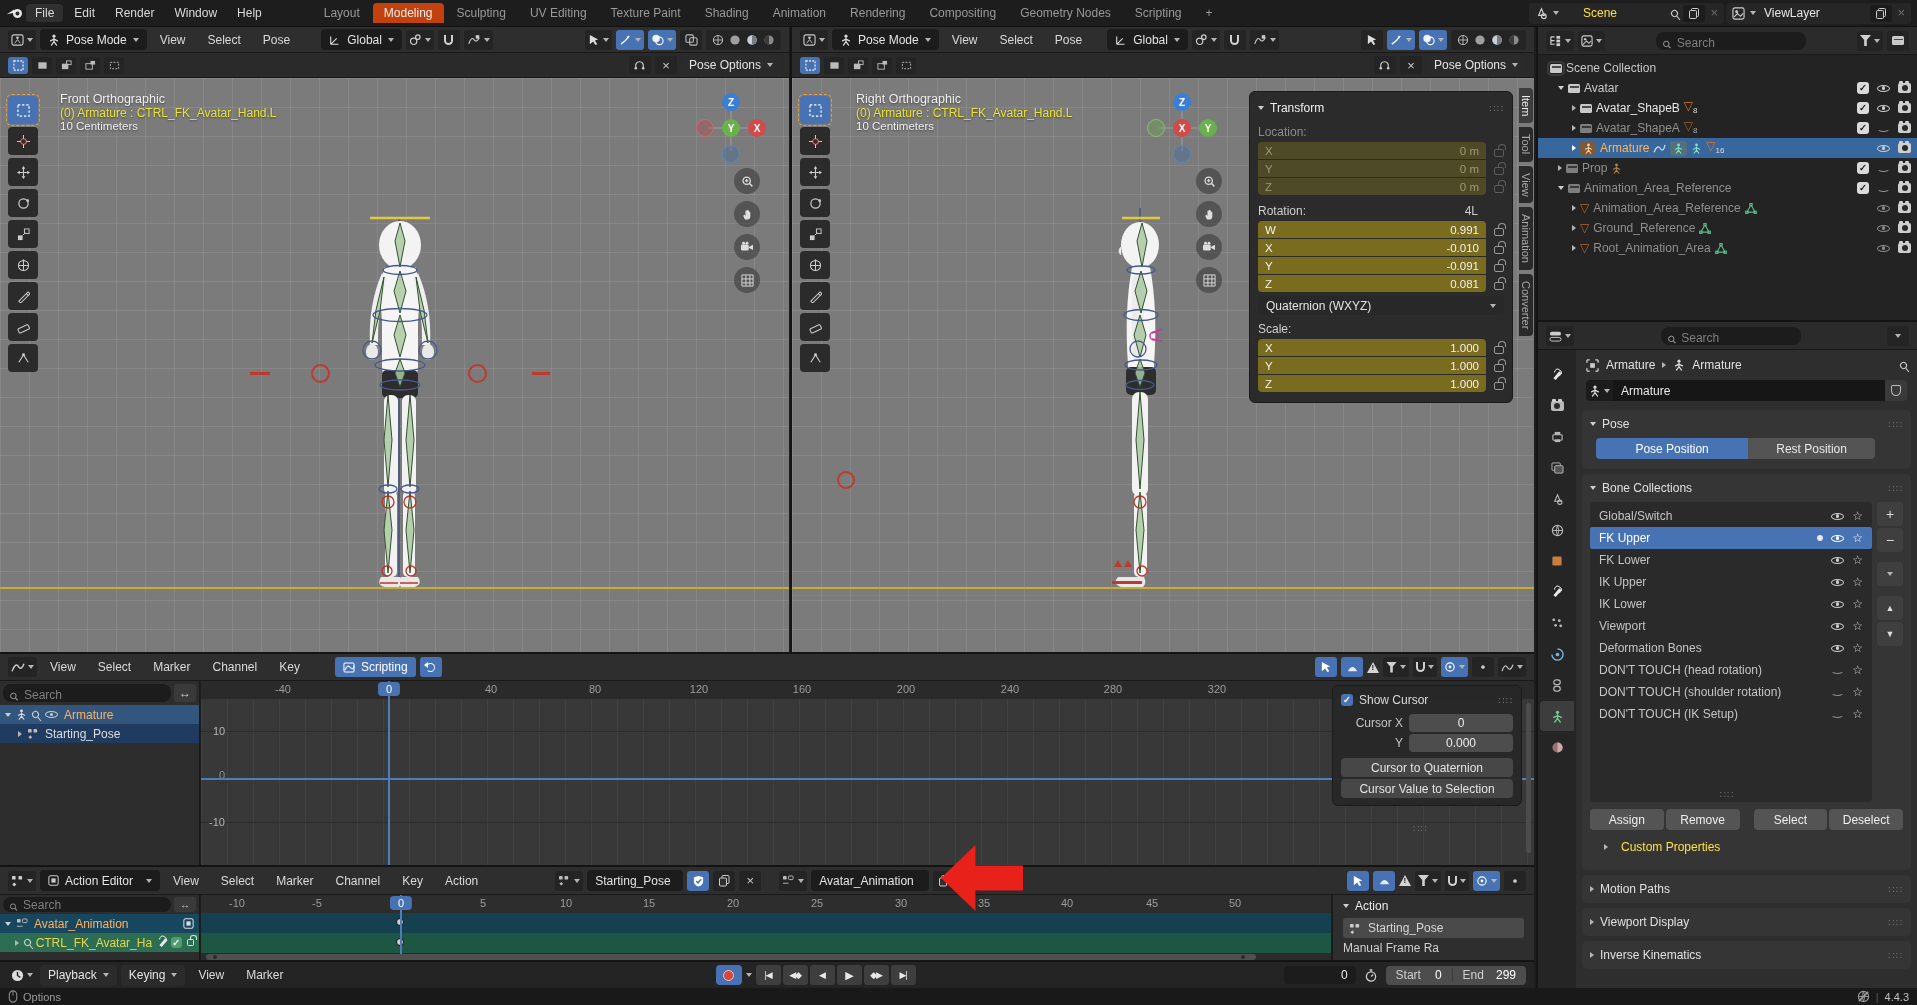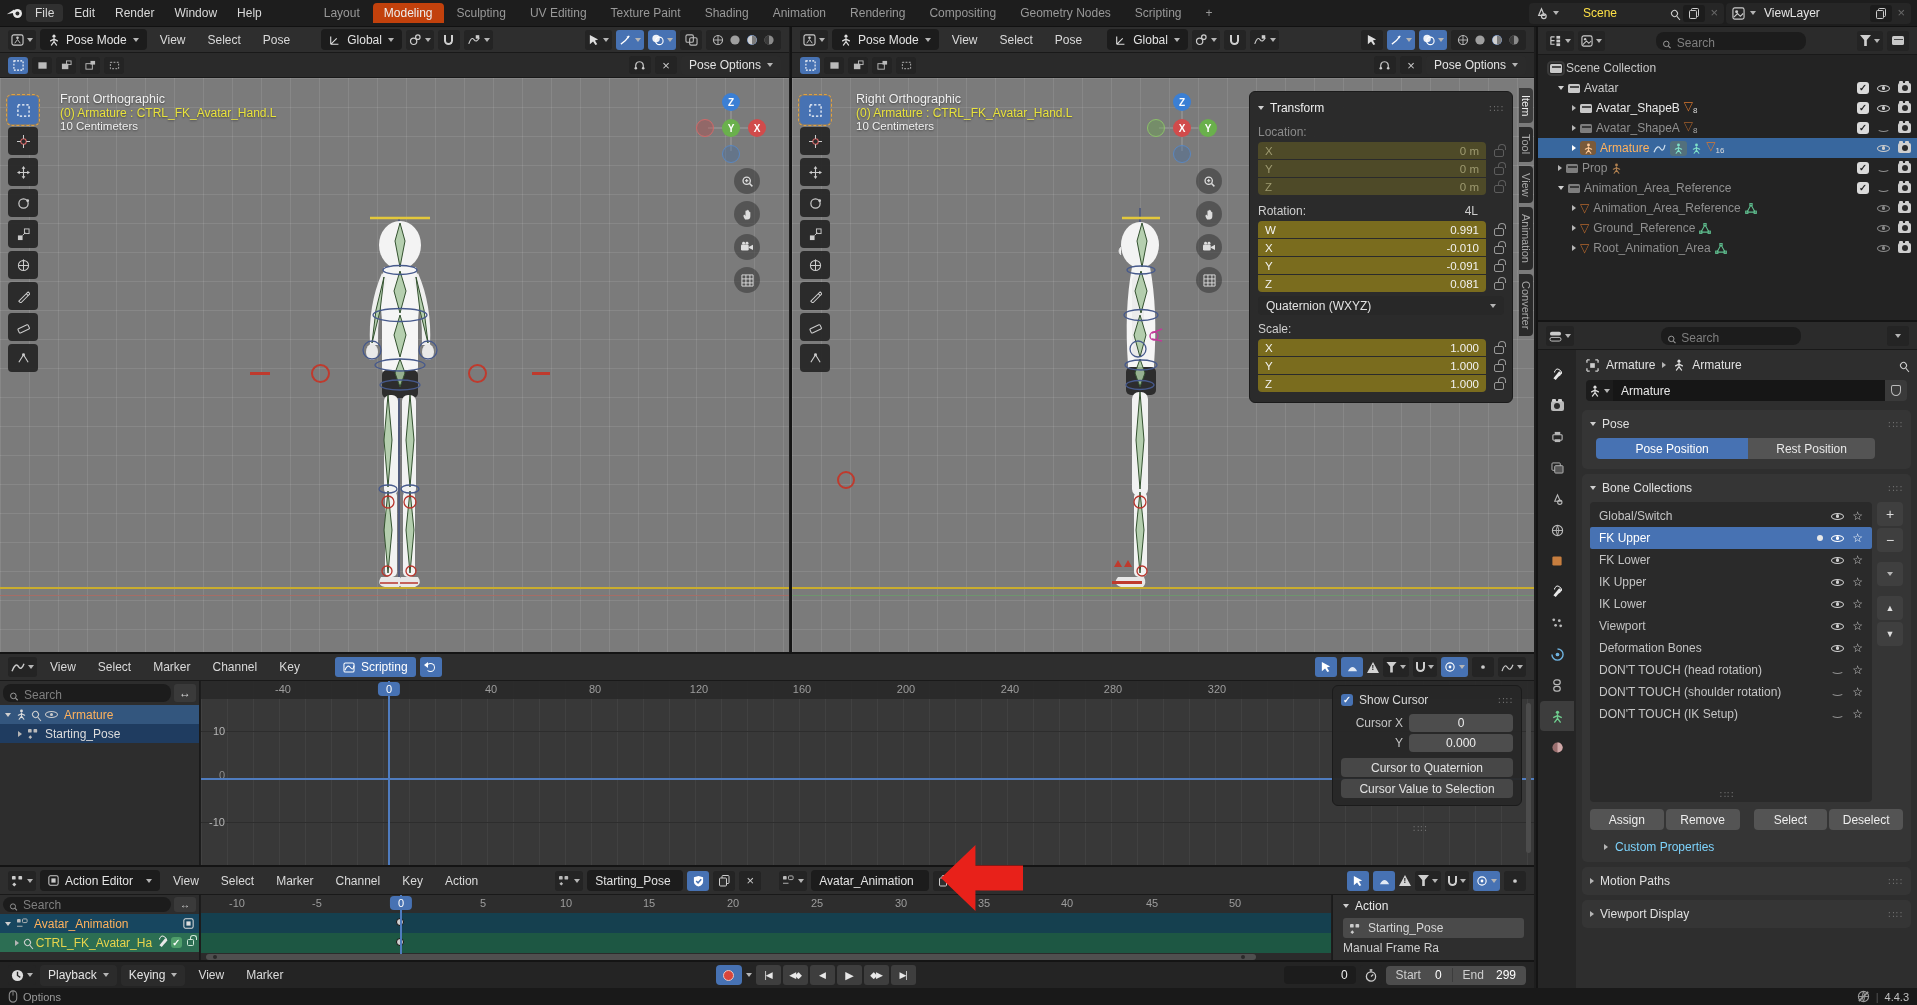--- a/index.html
+++ b/index.html
@@ -1640,41 +1640,49 @@
             <span class="sqbtn" style="font-size:9px">▼</span>
           </div>
         </div>
         <div class="hrow" style="gap:2px;margin-top:7px">
           <span class="pbtn">Assign</span>
           <span class="pbtn">Remove</span>
           <span style="width:10px"></span>
           <span class="pbtn">Select</span>
           <span class="pbtn">Deselect</span>
         </div>
-        <div class="hrow" style="gap:7px;margin:10px 0 0 14px;color:#7dd3fc">
+        <div class="hrow" style="gap:13px;margin:10px 0 8px 14px;color:#fde047">
           <span class="tri-r"></span>
           <span>Custom Properties</span>
         </div>
       </div>
       <div class="panel">
           <div class="panel-h">
             <span class="tri-r"></span>
             <span>Motion Paths</span>
             <span class="grow"></span>
             <span class="grip"></span>
           </div>
         </div>
       <div class="panel">
           <div class="panel-h">
             <span class="tri-r"></span>
             <span>Viewport Display</span>
             <span class="grow"></span>
             <span class="grip"></span>
           </div>
         </div>
+      <div class="panel">
+          <div class="panel-h">
+            <span class="tri-r"></span>
+            <span>Inverse Kinematics</span>
+            <span class="grow"></span>
+            <span class="grip"></span>
+          </div>
+        </div>
     </div>
   </div>
 </div>
 
 <div class="statusbar abs">
   <svg width="10" height="13" viewBox="0 0 10 14">
       <rect x="1" y="1" width="8" height="12" rx="4" fill="none" stroke="#8a8a8a" stroke-width="1.2"></rect>
       <line x1="5" y1="1" x2="5" y2="6" stroke="#8a8a8a"></line>
     </svg>
   <span style="margin-left:5px">Options</span>

